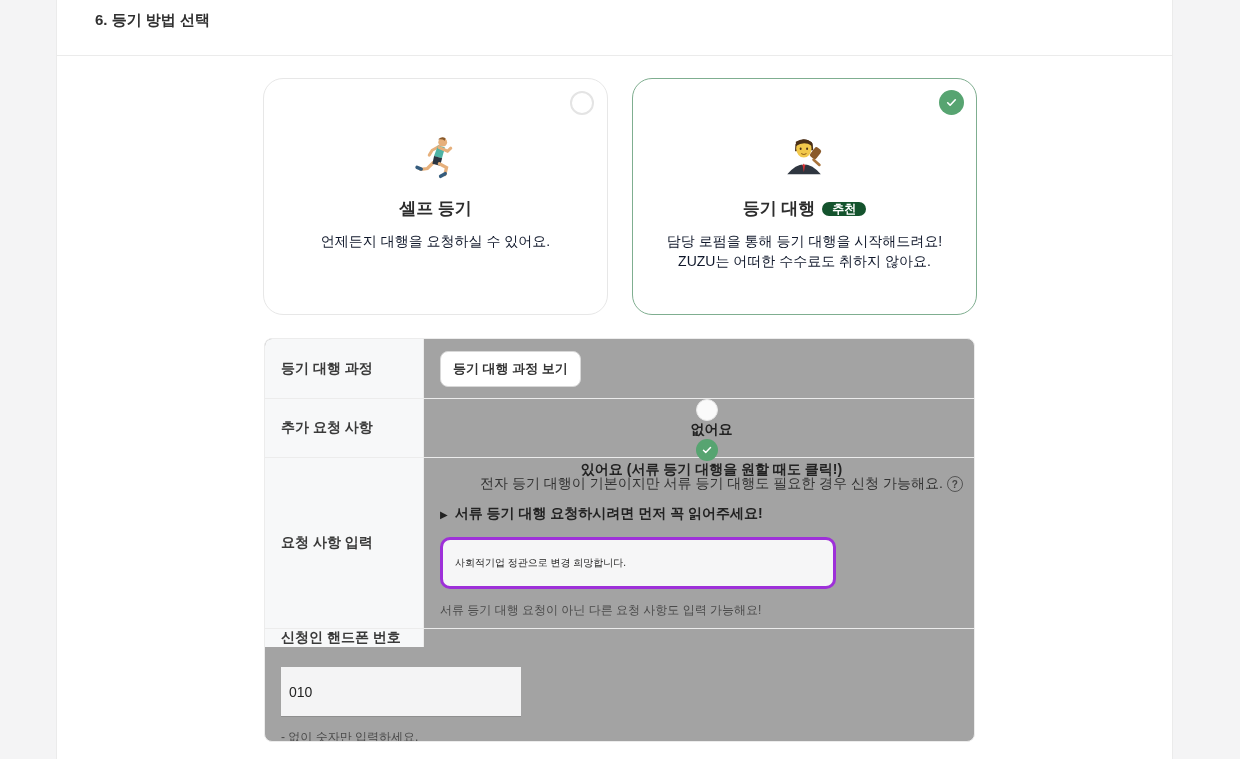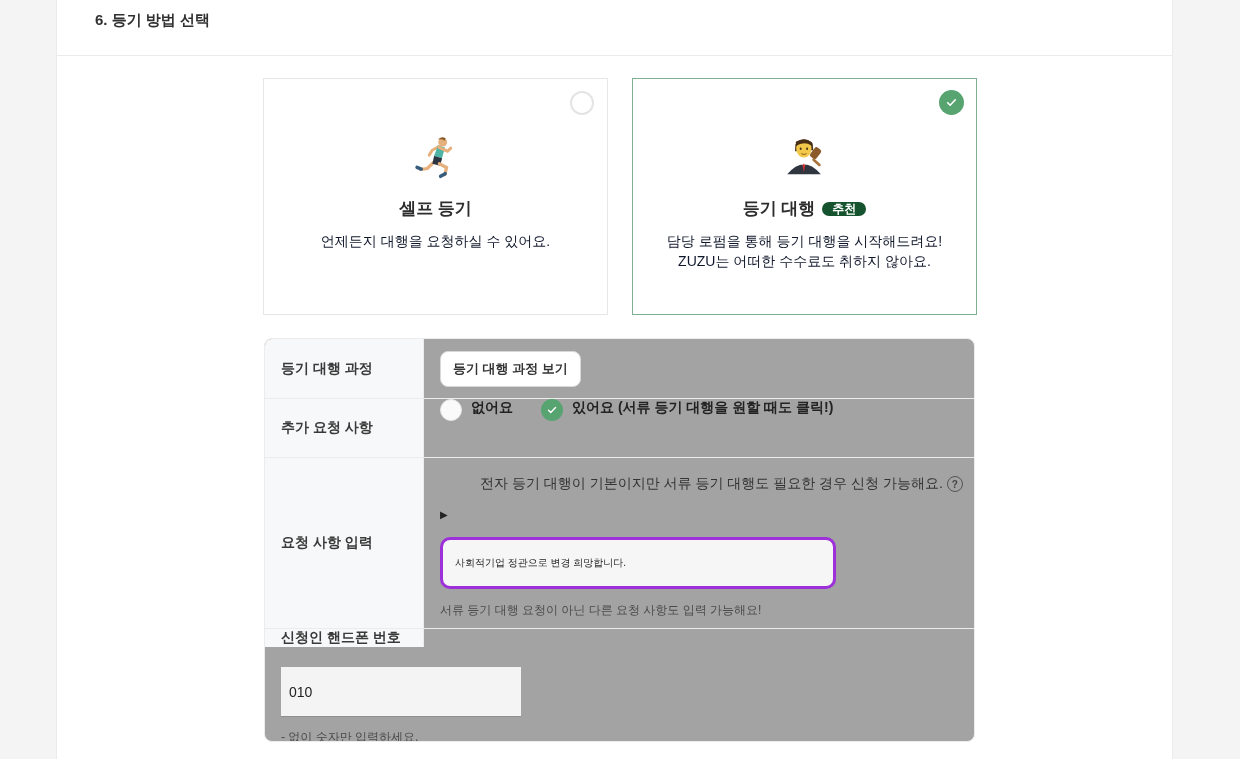--- a/index.html
+++ b/index.html
@@ -20,21 +20,21 @@
   .section-header {
     height:56px;
     border-bottom:1px solid #ebebeb;
     padding:11px 0 0 38px;
     font-size:15px; font-weight:700; color:#303030;
   }
   
   .cards { position:absolute; left:206px; top:78px; display:flex; gap:24px; }
   .card {
     width:345px; height:237px; background:#fff;
-    border:1px solid #e7e7e7; border-radius:0;
+    border:1px solid #e7e7e7; border-radius:20px;
     position:relative; cursor:pointer;
   }
   .card.selected { border:1px solid #7fae90; }
   .radio-circle {
     position:absolute; top:12px; right:13px;
     width:24px; height:24px; border-radius:50%;
     border:2px solid #e4e4e4; background:#fff;
   }
   .check-circle {
     position:absolute; top:11px; right:12px;
@@ -66,21 +66,21 @@
   }
   .f-content { flex:1; padding-left:16px; }
   .row-process { height:60px; }
   .row-process .f-content { display:flex; align-items:center; }
   .btn-outline {
     background:#fff; border:1px solid #d8d8d8; border-radius:8px;
     padding:8px 12px; font-size:13px; font-weight:600; color:#333;
     font-family:inherit; cursor:pointer;
   }
   .row-extra { height:59px; }
-  .row-extra .f-content { display:flex; align-items:flex-start; }
+  .row-extra .f-content { display:flex; align-items:center;flex-direction:column; }
   .radio-sm {
     width:22px; height:22px; border-radius:50%;
     background:#fafafa; border:1px solid #e6e6e6; cursor:pointer; flex:none;
   }
   .radio-sm-checked {
     width:22px; height:22px; border-radius:50%;
     background:#57a471; display:flex; align-items:center; justify-content:center;
     cursor:pointer; flex:none;
   }
   .radio-label { font-size:14px; font-weight:600; color:#222; margin-left:9px; }
@@ -213,20 +213,21 @@
 
     <div class="f-row row-request">
       <div class="f-label">요청 사항 입력</div>
       <div class="f-content">
         <div class="info-line">
           <span>전자 등기 대행이 기본이지만 서류 등기 대행도 필요한 경우 신청 가능해요.</span>
           <span class="help-icon">?</span>
         </div>
         <div class="toggle-line">
           <span class="toggle-arrow">▶</span>
+          <span>서류 등기 대행 요청하시려면 먼저 꼭 읽어주세요!</span>
         </div>
         <input class="request-input" type="text" value="사회적기업 정관으로 변경 희망합니다." style="">
         <div class="small-note">서류 등기 대행 요청이 아닌 다른 요청 사항도 입력 가능해요!</div>
       </div>
     </div>
 
     <div class="f-row row-phone">
       <div class="f-label">신청인 핸드폰 번호</div>
       <div class="f-content">
         <input class="phone-input" type="text" value="010" style="">

